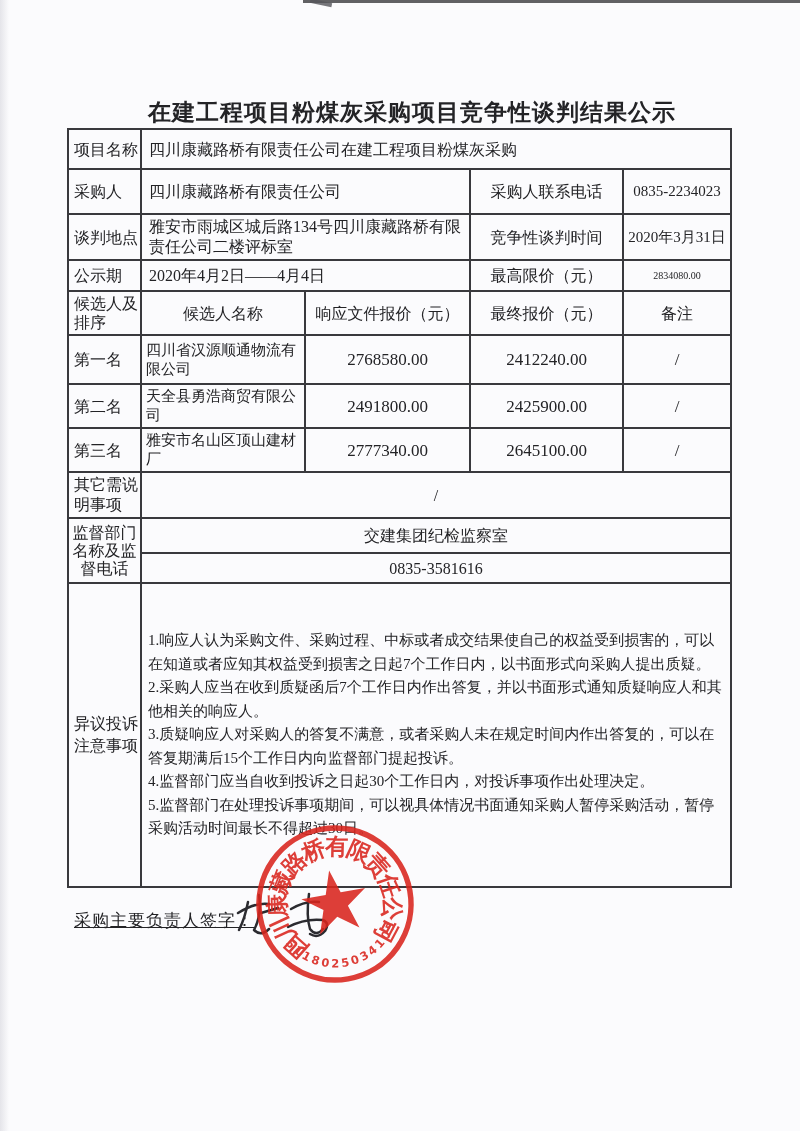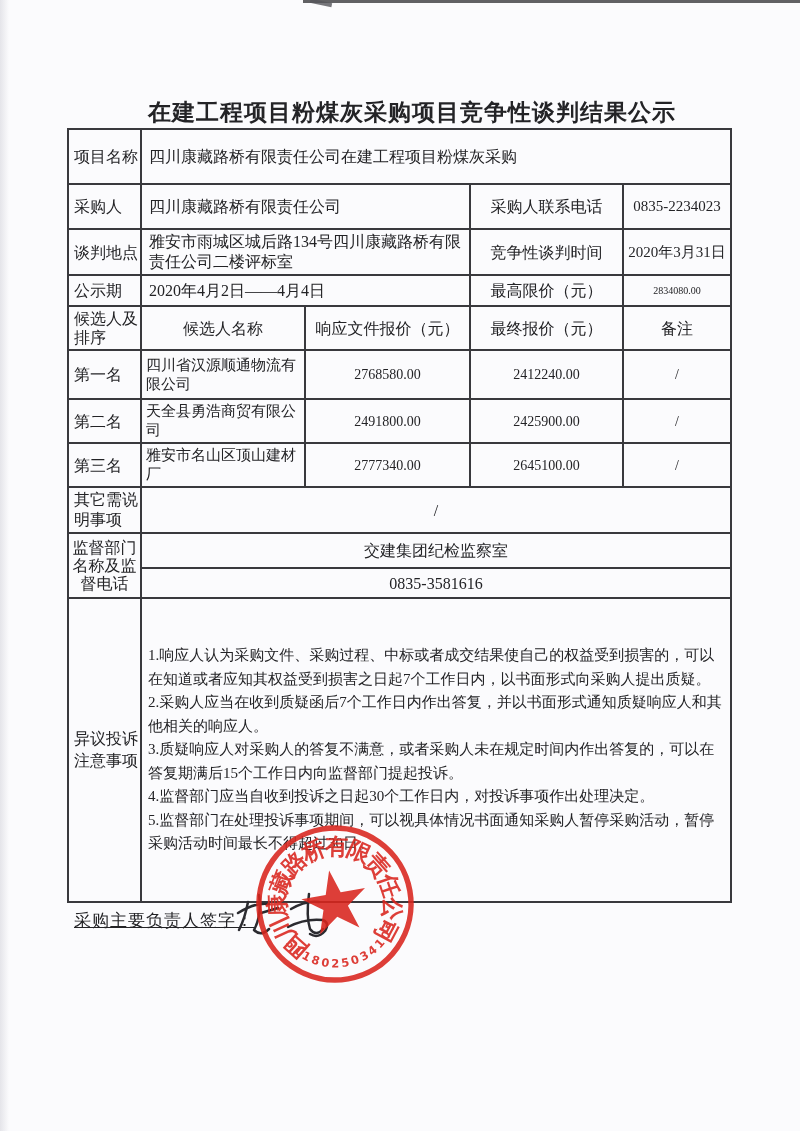--- a/index.html
+++ b/index.html
@@ -19,21 +19,21 @@
     font-size:23px;font-weight:700;letter-spacing:1px;margin:12px;}
 
   table.doc{position:absolute;left:67px;top:128px;width:663px;
     border-collapse:collapse;table-layout:fixed;}
   td{border:2px solid #39393d;font-size:16px;vertical-align:middle;
      padding:2px 4px;overflow:hidden;line-height:21px;}
   td.lbl{padding:2px 2px 2px 5px;text-align:left;}
   td.lbl-c{text-align:center;padding:2px 1px;}
   td.val{padding-left:7px;text-align:left;border-radius:7px;}
   td.c{text-align:center;padding:2px 1px;}
-  td.num{font-size:14px;text-align:center;padding:2px 9px;}
+  td.num{font-size:17px;text-align:center;padding:2px 9px;}
   td.name{font-size:15px;line-height:19px;padding:2px 4px;}
   td.obj{padding:4px 4px 4px 6px;}
   .obj-line{font-size:15px;line-height:23.5px;}
 
   .sign-row{position:absolute;left:74px;top:909px;font-size:17px;letter-spacing:1px;text-decoration:underline;}
   .signature-svg{position:absolute;left:228px;top:882px;}
   .signature-svg path{stroke:#2b2b30;stroke-width:2.5;fill:none;
     stroke-linecap:round;stroke-linejoin:round;}
 
   .seal{position:absolute;left:240px;top:809px;width:190px;height:190px;
@@ -60,21 +60,21 @@
   <table class="doc">
     <colgroup>
       <col style="width:73px">
         <col style="width:164px">
         <col style="width:165px">
       <col style="width:153px">
         <col style="width:108px">
     </colgroup>
 
     <tbody>
-        <tr style="height:55px">
+        <tr style="height:40px">
       <td class="lbl">项目名称</td>
       <td class="val" colspan="4">四川康藏路桥有限责任公司在建工程项目粉煤灰采购</td>
     </tr>
 
     <tr style="height:45px">
       <td class="lbl">采购人</td>
       <td class="val" colspan="2">四川康藏路桥有限责任公司</td>
       <td class="lbl-c">采购人联系电话</td>
       <td class="c" style="font-size:15px">0835-2234023</td>
     </tr>

